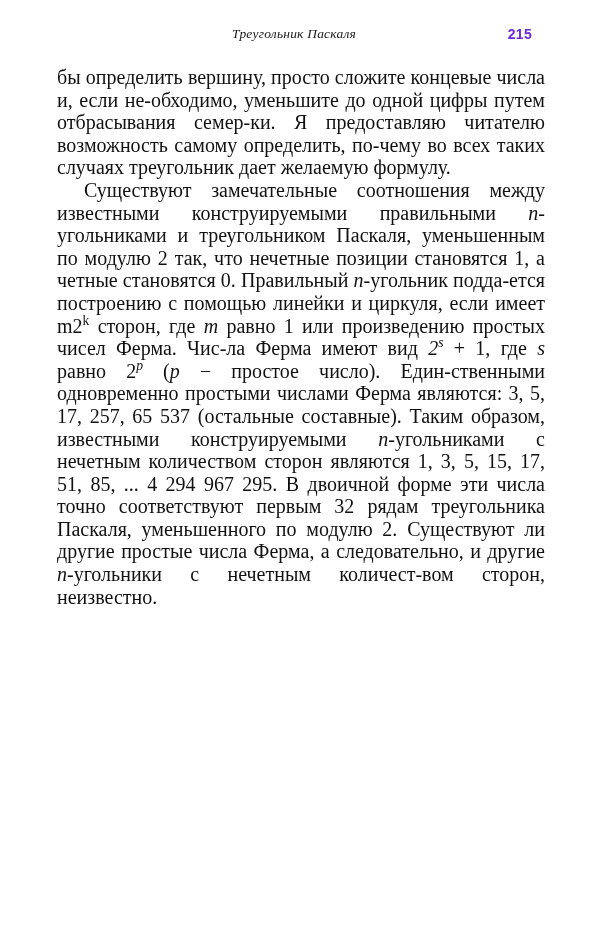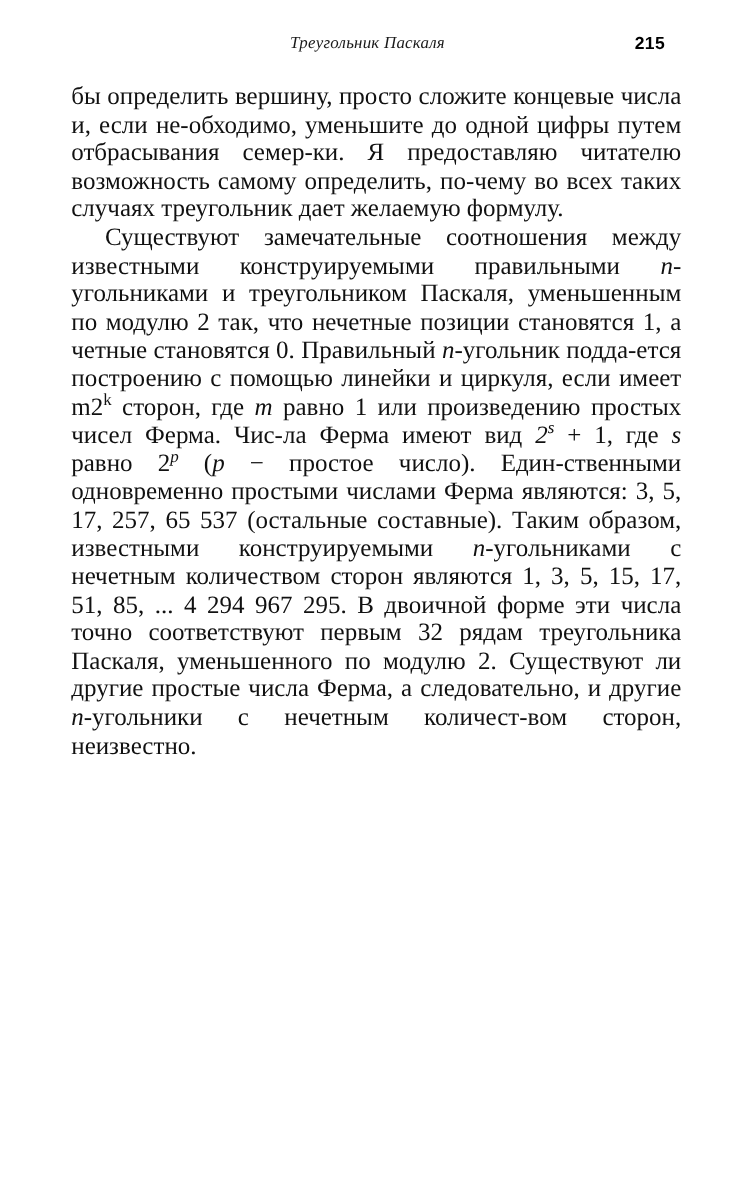--- a/index.html
+++ b/index.html
@@ -38,21 +38,21 @@
     letter-spacing: 0.2px;
     color: #1a1a1a;
   }
   .folio {
     position: absolute;
     top: 26px;
     right: 56px;
     font-family: "Liberation Sans", "DejaVu Sans", sans-serif;
     font-weight: bold;
     font-size: 14px;
-    color: #000000;
+    color: #6d28d9;
     letter-spacing: 0.3px;
   }
   .body-text {
     position: absolute;
     top: 66px;
     left: 57px;
     width: 488px;
   }
   .body-text p {
     margin: 0;

